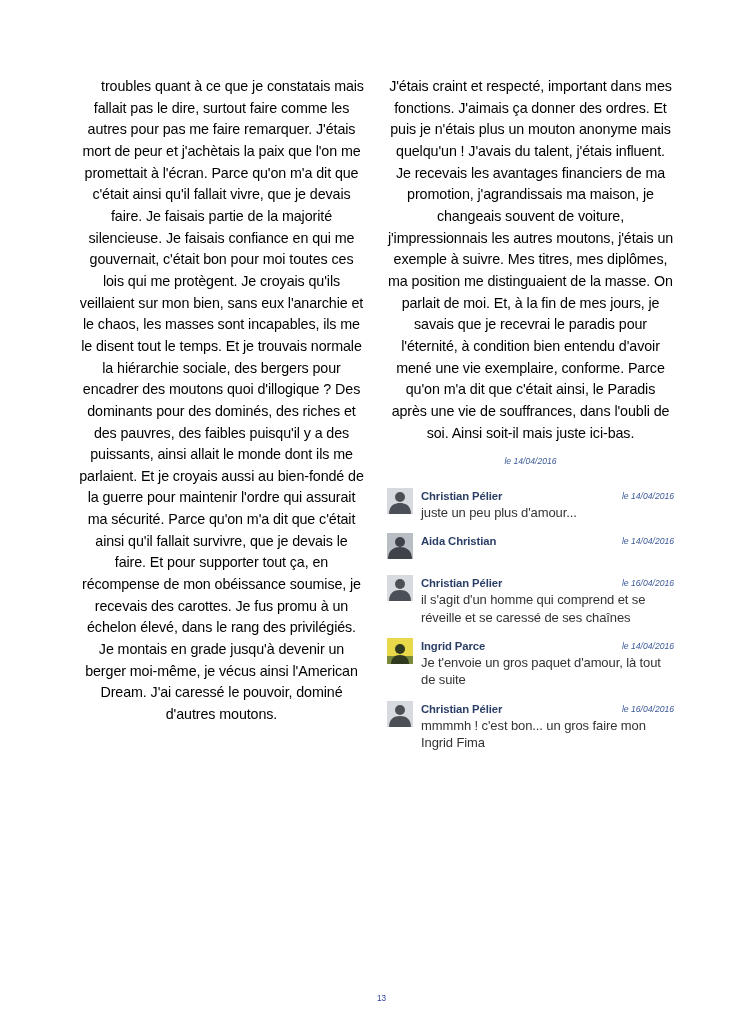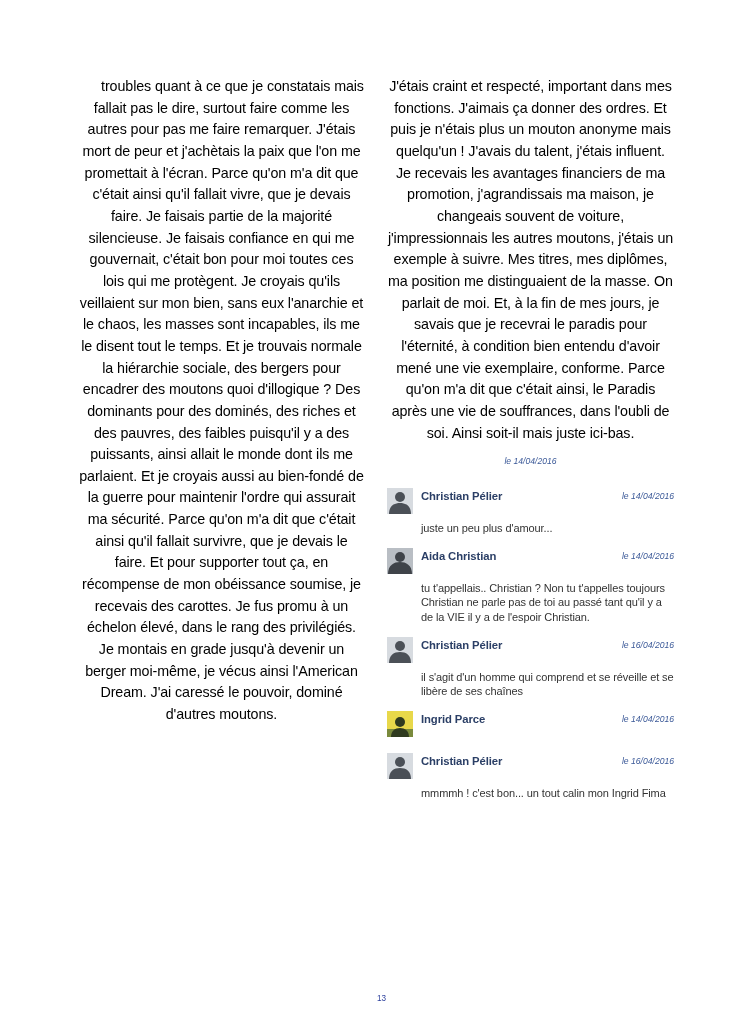--- a/index.html
+++ b/index.html
@@ -82,24 +82,24 @@
     color: #2b3f66;
     letter-spacing: -0.1px;
   }
   .comment-date {
     font-size: 8.6px;
     font-style: italic;
     color: #3b5998;
     white-space: nowrap;
   }
   .comment-body {
-    font-size: 11px;
+    font-size: 13px;
     line-height: 1.33;
     color: #333333;
-    margin-top: 17px;
+    margin-top: 0;
     letter-spacing: -0.1px;
   }
   .page-number {
     position: absolute;
     left: 15px;
     right: 0;
     top: 994px;
     text-align: center;
     font-size: 8.2px;
     color: #2b3f9c;
@@ -143,66 +143,66 @@
             <svg width="26" height="26" viewBox="0 0 26 26">
               <rect width="26" height="26" fill="#b9bec4"></rect>
               <circle cx="13" cy="9" r="5" fill="#3f4349"></circle>
               <path d="M1 26 C1 17 7 14 13 14 C19 14 25 17 25 26 Z" fill="#3f4349"></path>
             </svg>
           </div>
           <div class="comment-head">
             <span class="comment-author">Aida Christian</span>
             <span class="comment-date">le 14/04/2016</span>
           </div>
-          <div class="comment-body">tu t'appellais.. Christian ? Non tu t'appelles toujours Christian ne parle pas de toi au passé tant qu'il y a de la VIE il y a de l'espoir Christian.</div>
         </div>
 
         <div class="comment">
           <div class="avatar">
             <svg width="26" height="26" viewBox="0 0 26 26">
               <rect width="26" height="26" fill="#d7dbe0"></rect>
               <circle cx="13" cy="9" r="5" fill="#4b5057"></circle>
               <path d="M2 26 C2 18 7 15 13 15 C19 15 24 18 24 26 Z" fill="#4b5057"></path>
             </svg>
           </div>
           <div class="comment-head">
             <span class="comment-author">Christian Pélier</span>
             <span class="comment-date">le 16/04/2016</span>
           </div>
-          <div class="comment-body">il s'agit d'un homme qui comprend et se réveille et se libère de ses chaînes</div>
+          <div class="comment-body">il s'agit d'un homme qui comprend et se réveille et se caressé de ses chaînes</div>
         </div>
 
         <div class="comment">
           <div class="avatar">
             <svg width="26" height="26" viewBox="0 0 26 26">
               <rect width="26" height="26" fill="#e8d84a"></rect>
               <rect x="0" y="18" width="26" height="8" fill="#7a8a3c"></rect>
               <circle cx="13" cy="11" r="5" fill="#2f3a1f"></circle>
               <path d="M4 26 C4 20 8 17 13 17 C18 17 22 20 22 26 Z" fill="#2f3a1f"></path>
             </svg>
           </div>
           <div class="comment-head">
             <span class="comment-author">Ingrid Parce</span>
             <span class="comment-date">le 14/04/2016</span>
           </div>
+          <div class="comment-body">Je t'envoie un gros paquet d'amour, là tout de suite</div>
         </div>
 
         <div class="comment">
           <div class="avatar">
             <svg width="26" height="26" viewBox="0 0 26 26">
               <rect width="26" height="26" fill="#d7dbe0"></rect>
               <circle cx="13" cy="9" r="5" fill="#4b5057"></circle>
               <path d="M2 26 C2 18 7 15 13 15 C19 15 24 18 24 26 Z" fill="#4b5057"></path>
             </svg>
           </div>
           <div class="comment-head">
             <span class="comment-author">Christian Pélier</span>
             <span class="comment-date">le 16/04/2016</span>
           </div>
-          <div class="comment-body">mmmmh ! c'est bon... un tout calin mon Ingrid Fima</div>
+          <div class="comment-body">mmmmh ! c'est bon... un gros faire mon Ingrid Fima</div>
         </div>
 
       </div>
     </div>
 
   </div>
 
   <div class="page-number">13</div>
 
 </div>

